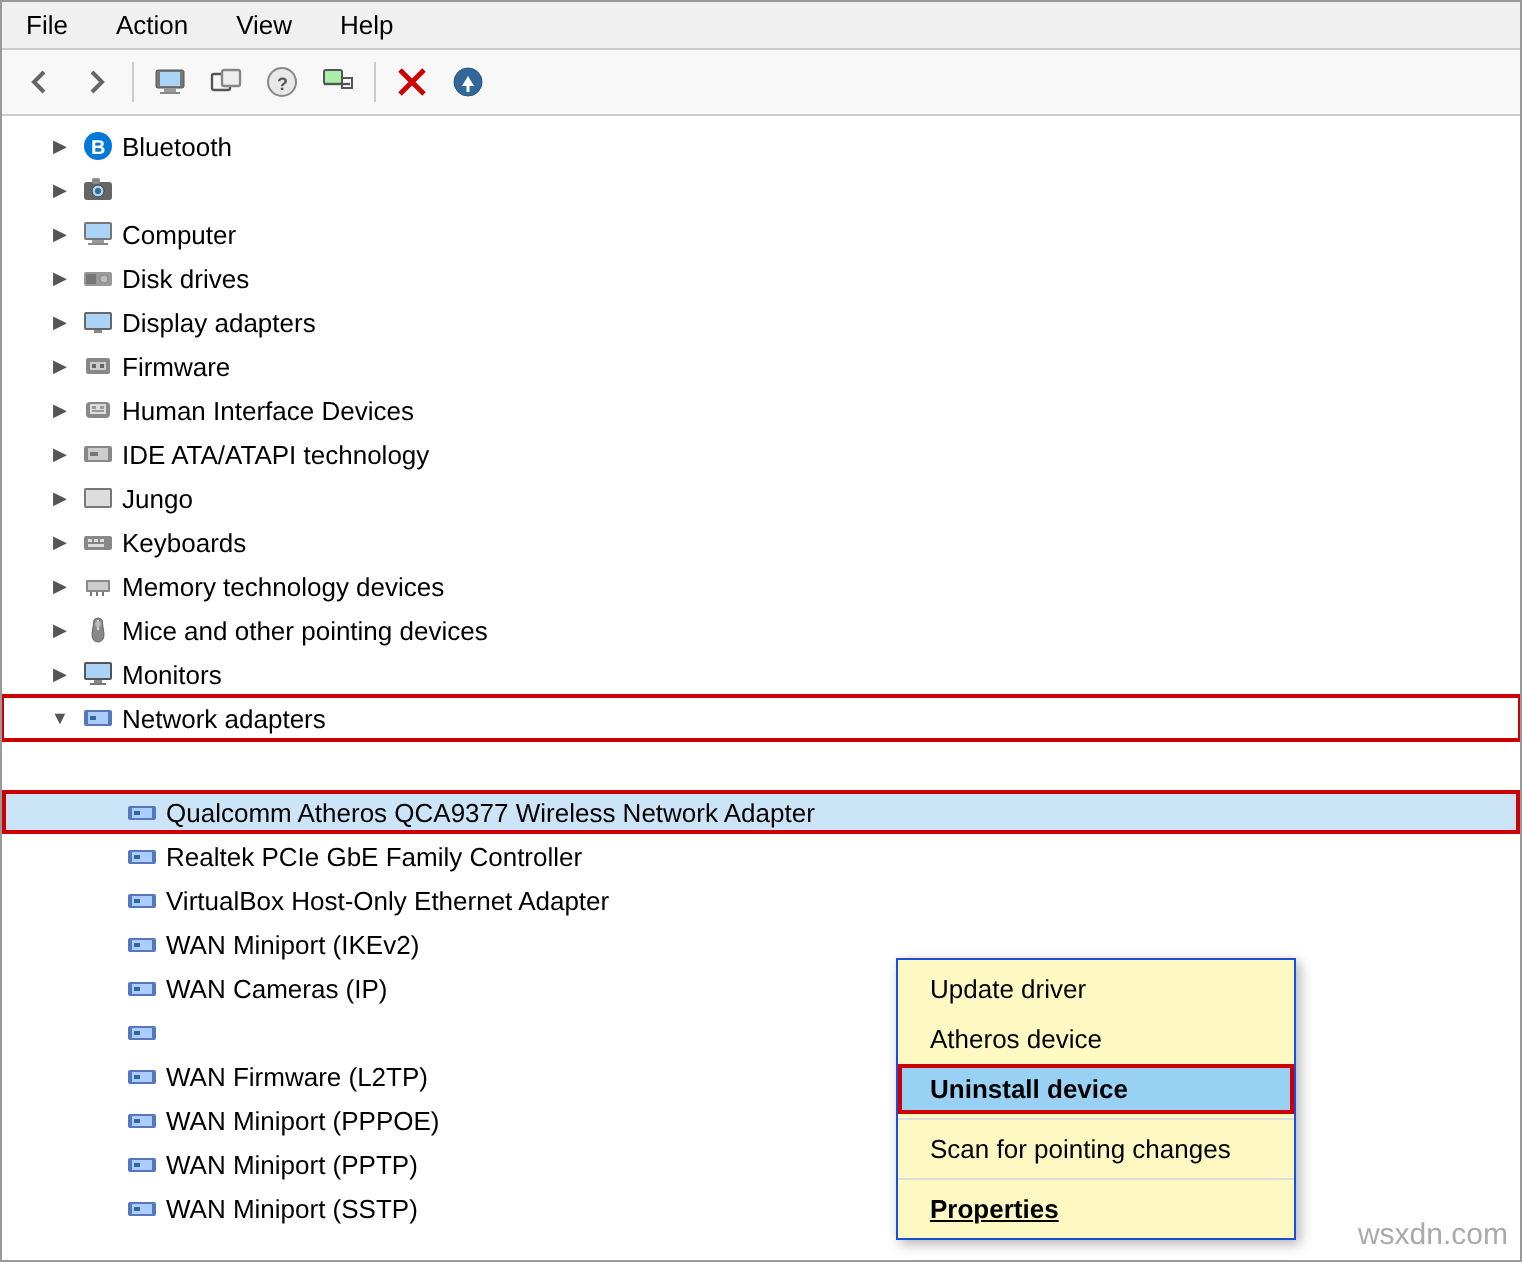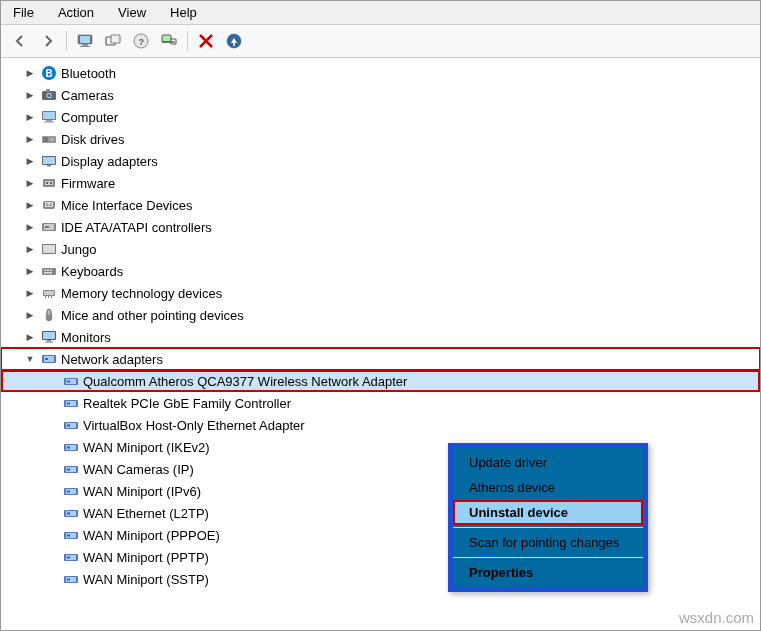--- a/index.html
+++ b/index.html
@@ -96,44 +96,46 @@
     .tree-label {
       flex: 1;
     }
     
     .level-1 { padding-left: 22px; }
     .level-2 { padding-left: 44px; }
     
     .selected-red {
       outline: 2px solid #cc0000;
       outline-offset: -2px;
+      margin-top: 25px;
     }
     
     .context-menu {
       position: absolute;
-      background: #0369a1;
-      border: 5px solid #1d4ed8;
+      background: #fef9c3;
+      border: 1px solid #1d4ed8;
       box-shadow: 2px 2px 6px rgba(0,0,0,0.3);
       min-width: 200px;
       z-index: 100;
       padding: 2px 0;
+      margin-top: 36px;
     }
     .ctx-item {
       padding: 5px 16px;
       cursor: pointer;
       white-space: nowrap;
       font-size: 13px;
     }
     .ctx-item.uninstall-active {
       background: #99d1f5;
       outline: 2px solid #cc0000;
       outline-offset: -2px;
       font-weight: bold;
     }
-    .ctx-item.bold { font-weight: bold; }
+    .ctx-item.bold { font-weight: bold; text-decoration: underline; }
     .ctx-sep { height: 1px; background: #ddd; margin: 2px 0; }
     
     .net-category {
       outline: 2px solid #cc0000;
       outline-offset: -1px;
     }
     
     .watermark {
       position: absolute;
       bottom: 4px;
@@ -233,21 +235,20 @@
     <div class="tree-item level-1">
       <div class="expand-btn">▶</div>
       <div class="tree-icon">
         <svg width="16" height="16" viewBox="0 0 16 16">
           <rect x="1" y="4" width="14" height="9" rx="1.5" fill="#666"></rect>
           <circle cx="8" cy="8.5" r="3" fill="#aad4f5" stroke="#444" stroke-width="0.5"></circle>
           <circle cx="8" cy="8.5" r="1.5" fill="#336699"></circle>
           <rect x="5" y="2" width="4" height="3" rx="1" fill="#888"></rect>
         </svg>
       </div>
-      <span class="tree-label">Cameras</span>
     </div>
 
     <div class="tree-item level-1">
       <div class="expand-btn">▶</div>
       <div class="tree-icon">
         <svg width="16" height="16" viewBox="0 0 16 16">
           <rect x="1" y="2" width="14" height="9" rx="1" fill="#777"></rect>
           <rect x="2" y="3" width="12" height="7" fill="#aad4f5"></rect>
           <rect x="5" y="11" width="6" height="1.5" fill="#999"></rect>
           <rect x="3" y="12.5" width="10" height="1" fill="#888"></rect>
@@ -297,33 +298,33 @@
       <div class="expand-btn">▶</div>
       <div class="tree-icon">
         <svg width="16" height="16" viewBox="0 0 16 16">
           <rect x="2" y="4" width="12" height="8" rx="2" fill="#888"></rect>
           <rect x="4" y="5" width="8" height="5" fill="#ddd"></rect>
           <rect x="5" y="6" width="2" height="1.5" fill="#999"></rect>
           <rect x="9" y="6" width="2" height="1.5" fill="#999"></rect>
           <rect x="5" y="8" width="6" height="1" fill="#999"></rect>
         </svg>
       </div>
-      <span class="tree-label">Mice Interface Devices</span>
+      <span class="tree-label">Human Interface Devices</span>
     </div>
 
     <div class="tree-item level-1">
       <div class="expand-btn">▶</div>
       <div class="tree-icon">
         <svg width="16" height="16" viewBox="0 0 16 16">
           <rect x="1" y="4" width="14" height="8" rx="1" fill="#888"></rect>
           <rect x="3" y="5" width="10" height="6" fill="#ccc"></rect>
           <rect x="4" y="7" width="4" height="2" fill="#777"></rect>
         </svg>
       </div>
-      <span class="tree-label">IDE ATA/ATAPI controllers</span>
+      <span class="tree-label">IDE ATA/ATAPI technology</span>
     </div>
 
     <div class="tree-item level-1">
       <div class="expand-btn">▶</div>
       <div class="tree-icon">
         <svg width="16" height="16" viewBox="0 0 16 16">
           <rect x="1" y="3" width="14" height="10" rx="1" fill="#777"></rect>
           <rect x="2" y="4" width="12" height="8" fill="#ddd"></rect>
         </svg>
       </div>
@@ -457,33 +458,32 @@
 
     <div class="tree-item level-2">
       <div class="expand-btn" style="visibility:hidden"></div>
       <div class="tree-icon">
         <svg width="16" height="16" viewBox="0 0 16 16">
           <rect x="1" y="5" width="14" height="7" rx="1" fill="#5577bb"></rect>
           <rect x="3" y="6" width="10" height="5" fill="#aaccff"></rect>
           <rect x="4" y="7.5" width="3" height="2" fill="#336699"></rect>
         </svg>
       </div>
-      <span class="tree-label">WAN Miniport (IPv6)</span>
-    </div>
-
-    <div class="tree-item level-2">
-      <div class="expand-btn" style="visibility:hidden"></div>
-      <div class="tree-icon">
-        <svg width="16" height="16" viewBox="0 0 16 16">
-          <rect x="1" y="5" width="14" height="7" rx="1" fill="#5577bb"></rect>
-          <rect x="3" y="6" width="10" height="5" fill="#aaccff"></rect>
-          <rect x="4" y="7.5" width="3" height="2" fill="#336699"></rect>
-        </svg>
-      </div>
-      <span class="tree-label">WAN Ethernet (L2TP)</span>
+    </div>
+
+    <div class="tree-item level-2">
+      <div class="expand-btn" style="visibility:hidden"></div>
+      <div class="tree-icon">
+        <svg width="16" height="16" viewBox="0 0 16 16">
+          <rect x="1" y="5" width="14" height="7" rx="1" fill="#5577bb"></rect>
+          <rect x="3" y="6" width="10" height="5" fill="#aaccff"></rect>
+          <rect x="4" y="7.5" width="3" height="2" fill="#336699"></rect>
+        </svg>
+      </div>
+      <span class="tree-label">WAN Firmware (L2TP)</span>
     </div>
 
 
     <div class="tree-item level-2">
       <div class="expand-btn" style="visibility:hidden"></div>
       <div class="tree-icon">
         <svg width="16" height="16" viewBox="0 0 16 16">
           <rect x="1" y="5" width="14" height="7" rx="1" fill="#5577bb"></rect>
           <rect x="3" y="6" width="10" height="5" fill="#aaccff"></rect>
           <rect x="4" y="7.5" width="3" height="2" fill="#336699"></rect>

